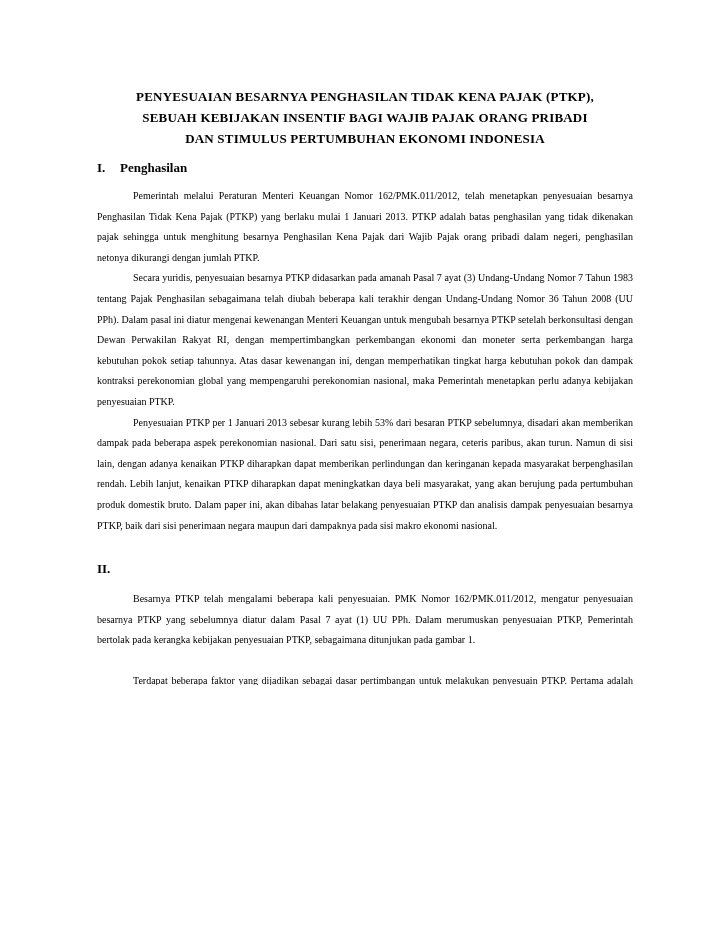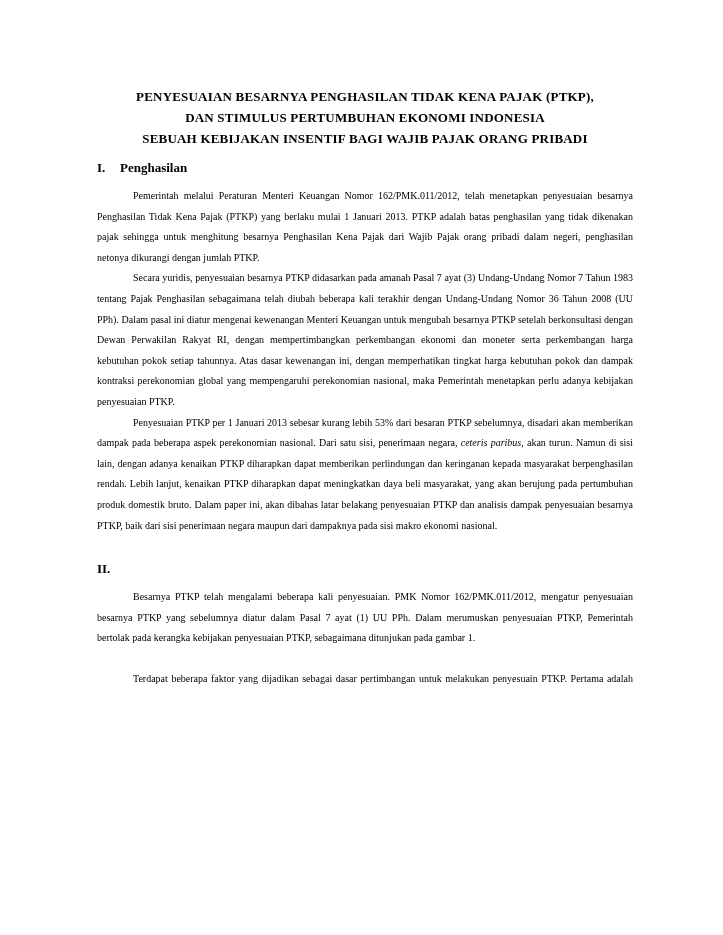--- a/index.html
+++ b/index.html
@@ -34,30 +34,30 @@
     font-weight: bold;
     font-size: 13px;
     line-height: 21px;
   }
   .section-heading .num {
     display: inline-block;
     width: 23px;
     flex: 0 0 23px;
   }
   .heading-1 { margin-top: 8px; margin-bottom: 8px; }
-  .heading-2 { margin-top: 22px; margin-bottom: 8px; }
+  .heading-2 { margin-top: 22px; margin-bottom: 8px; flex-direction: column; }
   .para {
     margin: 0;
     font-size: 10px;
     line-height: 20.6px;
     text-align: justify;
     text-indent: 36px;
   }
   .para.spaced { margin-top: 20px; }
-  .italic { font-style: italic; }
+  .italic { }
   .footer {
     position: absolute;
     left: 97px;
     top: 843px;
     width: 536px;
   }
   .footer-bar {
     width: 100%;
     height: 7px;
     background: #542b26; 
@@ -75,22 +75,22 @@
   .footer-page { white-space: nowrap; }
 </style>
 </head>
 <body>
 
 <div class="page">
   <div class="content">
 
     <div class="doc-title">
       <div>PENYESUAIAN BESARNYA PENGHASILAN TIDAK KENA PAJAK (PTKP),</div>
+      <div>SEBUAH KEBIJAKAN INSENTIF BAGI WAJIB PAJAK ORANG PRIBADI</div>
       <div>DAN STIMULUS PERTUMBUHAN EKONOMI INDONESIA</div>
-      <div>SEBUAH KEBIJAKAN INSENTIF BAGI WAJIB PAJAK ORANG PRIBADI</div>
     </div>
 
     <div class="section-heading heading-1">
       <span class="num">I.</span>
       <span>Penghasilan</span>
     </div>
 
     <p class="para">Pemerintah melalui Peraturan Menteri Keuangan Nomor 162/PMK.011/2012, telah menetapkan penyesuaian besarnya Penghasilan Tidak Kena Pajak (PTKP) yang berlaku mulai 1 Januari 2013. PTKP adalah batas penghasilan yang tidak dikenakan pajak sehingga untuk menghitung besarnya Penghasilan Kena Pajak dari Wajib Pajak orang pribadi dalam negeri, penghasilan netonya dikurangi dengan jumlah PTKP.</p>
     <p class="para">Secara yuridis, penyesuaian besarnya PTKP didasarkan pada amanah Pasal 7 ayat (3) Undang-Undang Nomor 7 Tahun 1983 tentang Pajak Penghasilan sebagaimana telah diubah beberapa kali terakhir dengan Undang-Undang Nomor 36 Tahun 2008 (UU PPh). Dalam pasal ini diatur mengenai kewenangan Menteri Keuangan untuk mengubah besarnya PTKP setelah berkonsultasi dengan Dewan Perwakilan Rakyat RI, dengan mempertimbangkan perkembangan ekonomi dan moneter serta perkembangan harga kebutuhan pokok setiap tahunnya. Atas dasar kewenangan ini, dengan memperhatikan tingkat harga kebutuhan pokok dan dampak kontraksi perekonomian global yang mempengaruhi perekonomian nasional, maka Pemerintah menetapkan perlu adanya kebijakan penyesuaian PTKP.</p>
     <p class="para"><span>Penyesuaian PTKP per 1 Januari 2013 sebesar kurang lebih 53% dari besaran PTKP sebelumnya, disadari akan memberikan dampak pada beberapa aspek perekonomian nasional. Dari satu sisi, penerimaan negara, </span><span class="italic">ceteris paribus</span><span>,  akan turun. Namun di sisi lain, dengan adanya kenaikan PTKP diharapkan dapat memberikan perlindungan dan keringanan kepada masyarakat berpenghasilan rendah. Lebih lanjut, kenaikan PTKP diharapkan dapat meningkatkan daya beli masyarakat, yang akan berujung pada pertumbuhan produk domestik bruto. Dalam paper ini, akan dibahas latar belakang penyesuaian PTKP dan analisis dampak penyesuaian besarnya PTKP, baik dari sisi penerimaan negara maupun dari dampaknya pada sisi makro ekonomi nasional.</span></p>

